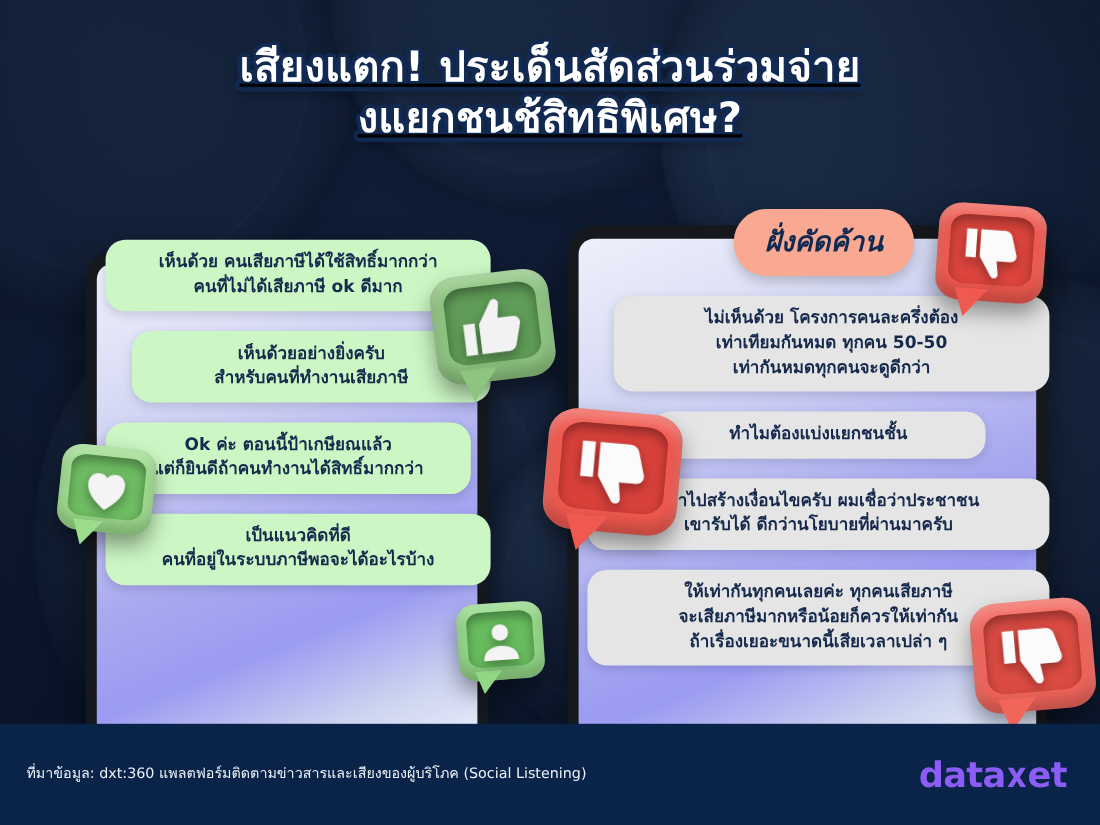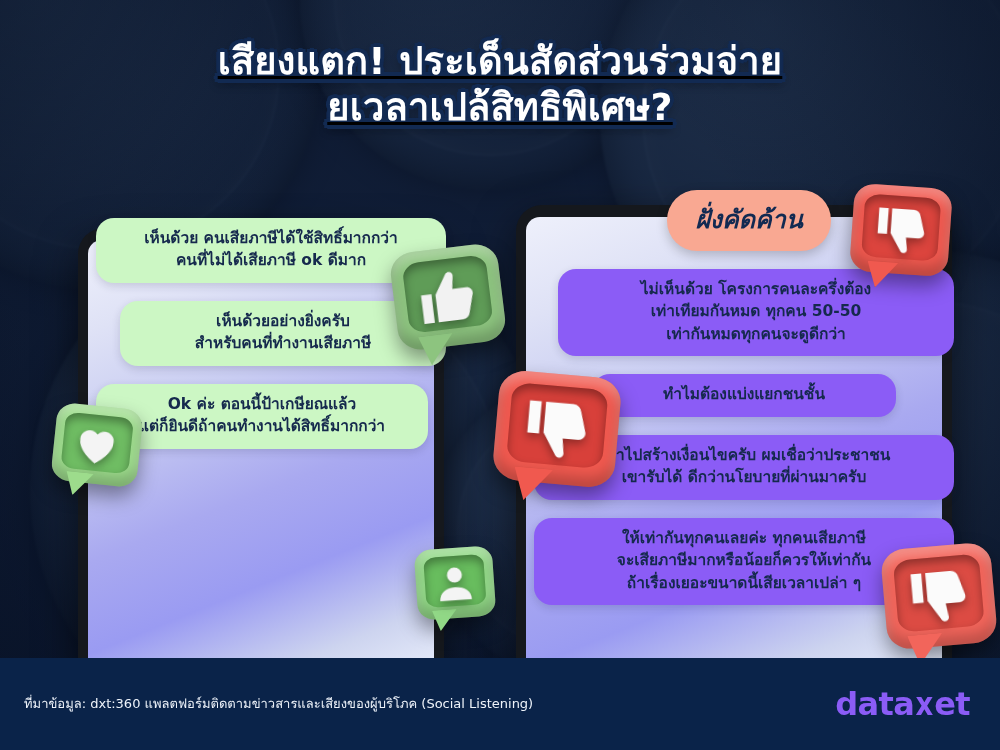--- a/index.html
+++ b/index.html
@@ -88,21 +88,21 @@
   #panel-right .pill-wrap { text-align:center; padding-left:10px;font-style:italic; }
 
   .bubble {
     border-radius:18px;
     padding:9px 16px 11px;
     font-size:15.5px; font-weight:bold; line-height:1.45;
     color:#15294d; text-align:center;
     box-shadow:0 3px 9px rgba(30,30,70,.16);
   }
   .bub-green { background:#ccf7c4; }
-  .bub-peach { background:#8b5cf6; }
+  .bub-peach { background:#e5e5e5; }
 
   #panel-left  .bubble { margin-top:18px; }
   #panel-right .bubble { margin-top:18px; }
   #panel-left  .bubble:first-of-type { margin-top:22px; }
 
   .b-ml  { margin-left:24px; }
   .b-mr  { margin-right:18px; }
   .b-nar2{ margin-left:58px; margin-right:58px; }
 
   
@@ -171,34 +171,35 @@
   <div class="coin" id="c4"></div>
   <div class="coin" id="c5"></div>
   <div class="coin" id="c6"></div>
   <div class="coin" id="c7"></div>
   <div id="bg-tint"></div>
   <div id="bg-vign"></div>
 </div>
 
 <div id="title-block">
   <div class="title-line">เสียงแตก! ประเด็นสัดส่วนร่วมจ่าย</div>
-  <div class="title-line">ยเวลาเปล้สิทธิพิเศษ?</div>
+  <div class="title-line">งแยกชนช้สิทธิพิเศษ?</div>
 </div>
 
 <div class="tablet" id="tablet-left">
   <div class="screen"></div>
 </div>
 <div class="tablet" id="tablet-right">
   <div class="screen"></div>
 </div>
 
 <div class="panel" id="panel-left">
   <div class="bubble bub-green">เห็นด้วย คนเสียภาษีได้ใช้สิทธิ์มากกว่า<br>คนที่ไม่ได้เสียภาษี ok ดีมาก</div>
   <div class="bubble bub-green b-ml">เห็นด้วยอย่างยิ่งครับ<br>สำหรับคนที่ทำงานเสียภาษี</div>
   <div class="bubble bub-green b-mr">Ok ค่ะ ตอนนี้ป้าเกษียณแล้ว<br>แต่ก็ยินดีถ้าคนทำงานได้สิทธิ์มากกว่า</div>
+  <div class="bubble bub-green">เป็นแนวคิดที่ดี<br>คนที่อยู่ในระบบภาษีพอจะได้อะไรบ้าง</div>
 </div>
 
 <div class="panel" id="panel-right">
   <div class="pill-wrap">
     <span class="side-pill pill-oppose">ฝั่งคัดค้าน</span>
   </div>
   <div class="bubble bub-peach b-ml">ไม่เห็นด้วย โครงการคนละครึ่งต้อง<br>เท่าเทียมกันหมด ทุกคน 50-50<br>เท่ากันหมดทุกคนจะดูดีกว่า</div>
   <div class="bubble bub-peach b-nar2">ทำไมต้องแบ่งแยกชนชั้น</div>
   <div class="bubble bub-peach">อย่าไปสร้างเงื่อนไขครับ ผมเชื่อว่าประชาชน<br>เขารับได้ ดีกว่านโยบายที่ผ่านมาครับ</div>
   <div class="bubble bub-peach">ให้เท่ากันทุกคนเลยค่ะ ทุกคนเสียภาษี<br>จะเสียภาษีมากหรือน้อยก็ควรให้เท่ากัน<br>ถ้าเรื่องเยอะขนาดนี้เสียเวลาเปล่า ๆ</div>

